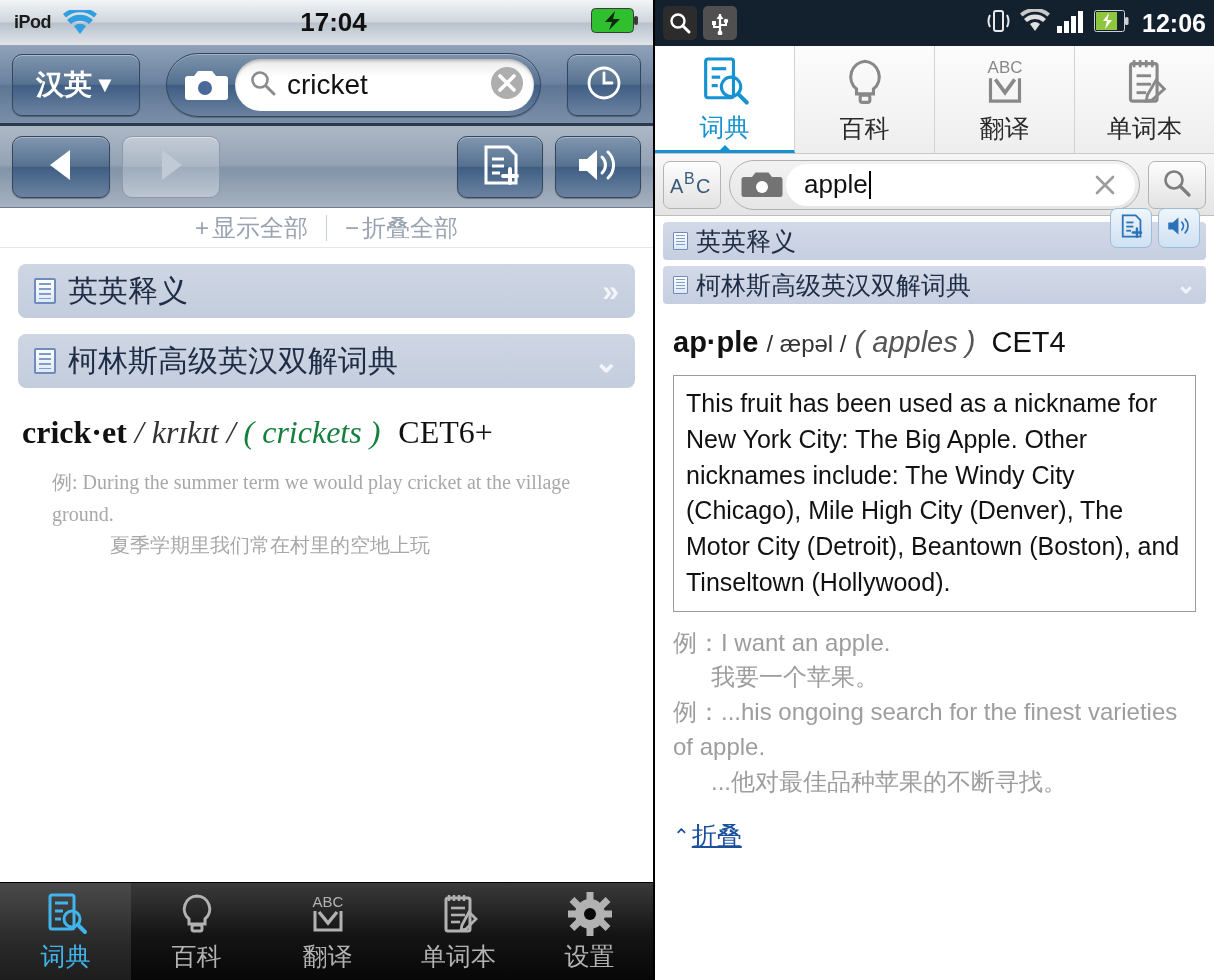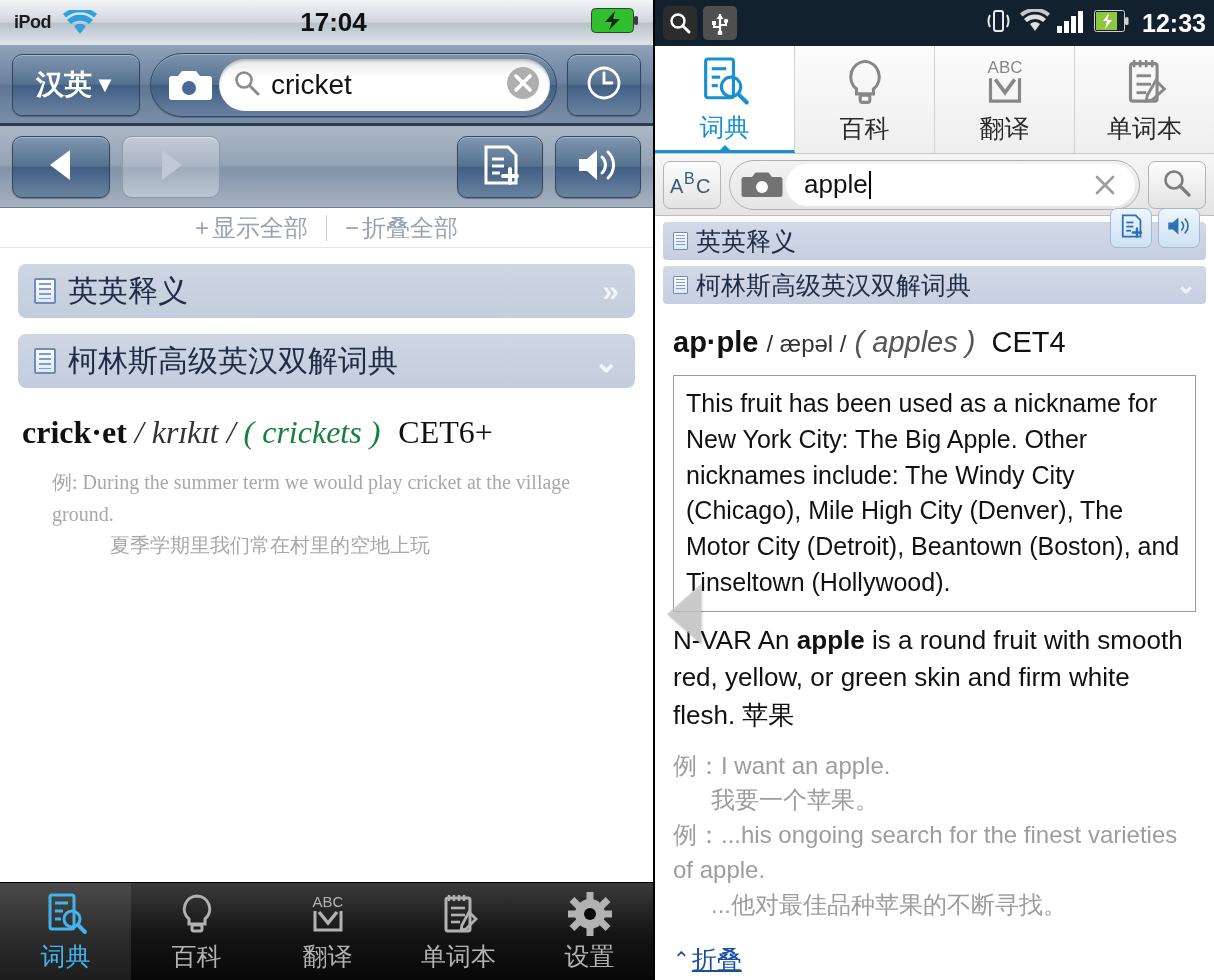--- a/index.html
+++ b/index.html
@@ -27,21 +27,21 @@
   .ios-wifi { margin-left: 12px; display: flex; align-items: flex-end; }
   .ios-time {
     position: absolute; left: 14px; right: 0; text-align: center;
     font-size: 26px; font-weight: bold; color: #111;
   }
   .ios-batt { margin-left: auto; position: relative; z-index: 3; }
 
   .ios-toolbar1 {
     height: 80px; width: 100%;
     background: linear-gradient(to bottom, #8ea1b8 0%, #6c82a0 48%, #5e7694 52%, #7b8fa9 100%);
-    display: flex; align-items: center; padding: 0 12px; gap: 10px;
+    display: flex; align-items: center; padding: 0 12px; gap: 26px;
     border-bottom: 3px solid #2b3a4d;
   }
   .ios-btn {
     background: linear-gradient(to bottom, #7f94ad 0%, #5a7characters 1%, #4f6b8d 50%, #3f5d83 51%, #6a82a0 100%);
     background: linear-gradient(to bottom, #8096b0 0%, #55718f 49%, #3f5d83 50%, #6b83a1 100%);
     border: 1px solid #33475f; border-radius: 10px;
     box-shadow: inset 0 1px 0 rgba(255,255,255,.35), 0 1px 1px rgba(0,0,0,.3);
     display: flex; align-items: center; justify-content: center;
     color: #fff; cursor: pointer;
   }
@@ -495,21 +495,21 @@
           </svg>
         </span>
         <span>
           <svg width="36" height="22" viewBox="0 0 36 22">
             <rect x="0.5" y="0.5" width="30" height="21" rx="2" fill="none" stroke="#cfcfcf"></rect>
             <rect x="2" y="2" width="21" height="18" fill="#8ec63f"></rect>
             <rect x="31" y="7" width="3.5" height="8" rx="1.5" fill="#cfcfcf"></rect>
             <path d="M15 3 L9 11 L13 11 L11 19 L18 10 L13.5 10 Z" fill="#ffffff"></path>
           </svg>
         </span>
-        <span class="and-time">12:33</span>
+        <span class="and-time">12:06</span>
       </span>
     </div>
 
     <div class="and-tabbar">
       <div class="and-tab active">
         <svg width="58" height="58" viewBox="0 0 48 48">
           <rect x="8" y="5" width="23" height="32" rx="2" fill="none" stroke="#1792d1" stroke-width="2.6"></rect>
           <line x1="13" y1="13" x2="25" y2="13" stroke="#1792d1" stroke-width="2.6"></line>
           <line x1="13" y1="20" x2="20" y2="20" stroke="#1792d1" stroke-width="2.6"></line>
           <line x1="13" y1="27" x2="18" y2="27" stroke="#1792d1" stroke-width="2.6"></line>
@@ -621,24 +621,20 @@
 
     <div class="and-headword">
       <b>ap·ple</b>
       <span class="ipa">/ æpəl /</span>
       <span class="plural">( apples )</span>
       <span class="cet">CET4</span>
     </div>
 
     <div class="and-box">This fruit has been used as a nickname for New York City: The Big Apple. Other nicknames include: The Windy City (Chicago), Mile High City (Denver), The Motor City (Detroit), Beantown (Boston), and Tinseltown (Hollywood).</div>
 
-    <div class="and-def">
-      <span class="and-handle"></span>
-      <span>N-VAR</span><span> An </span><b>apple</b><span> is a round fruit with smooth red, yellow, or green skin and firm white flesh. 苹果</span>
-    </div>
 
     <div class="and-examples">
       <div>
         <span>例：</span><span>I want an apple.</span>
       </div>
       <div class="cn">我要一个苹果。</div>
       <div>
         <span>例：</span><span>...his ongoing search for the finest varieties of apple.</span>
       </div>
       <div class="cn">...他对最佳品种苹果的不断寻找。</div>

